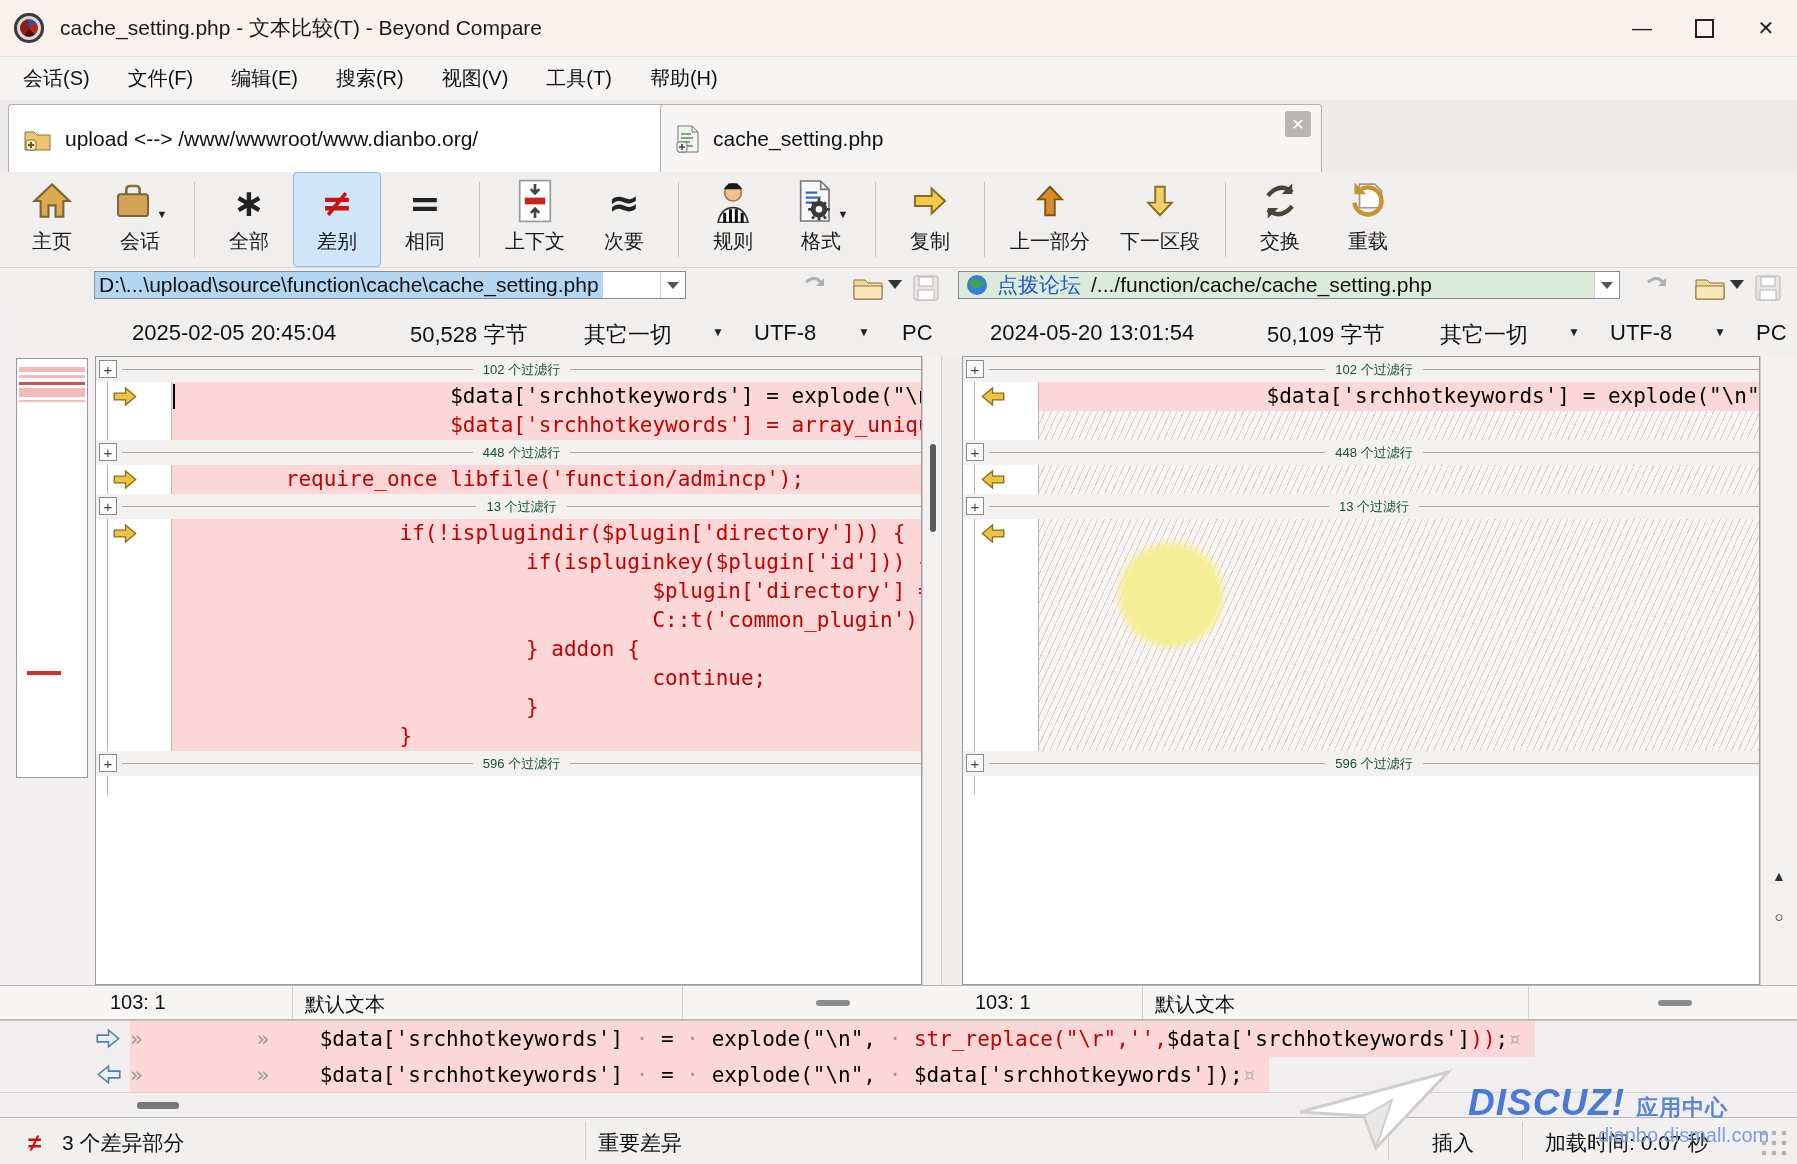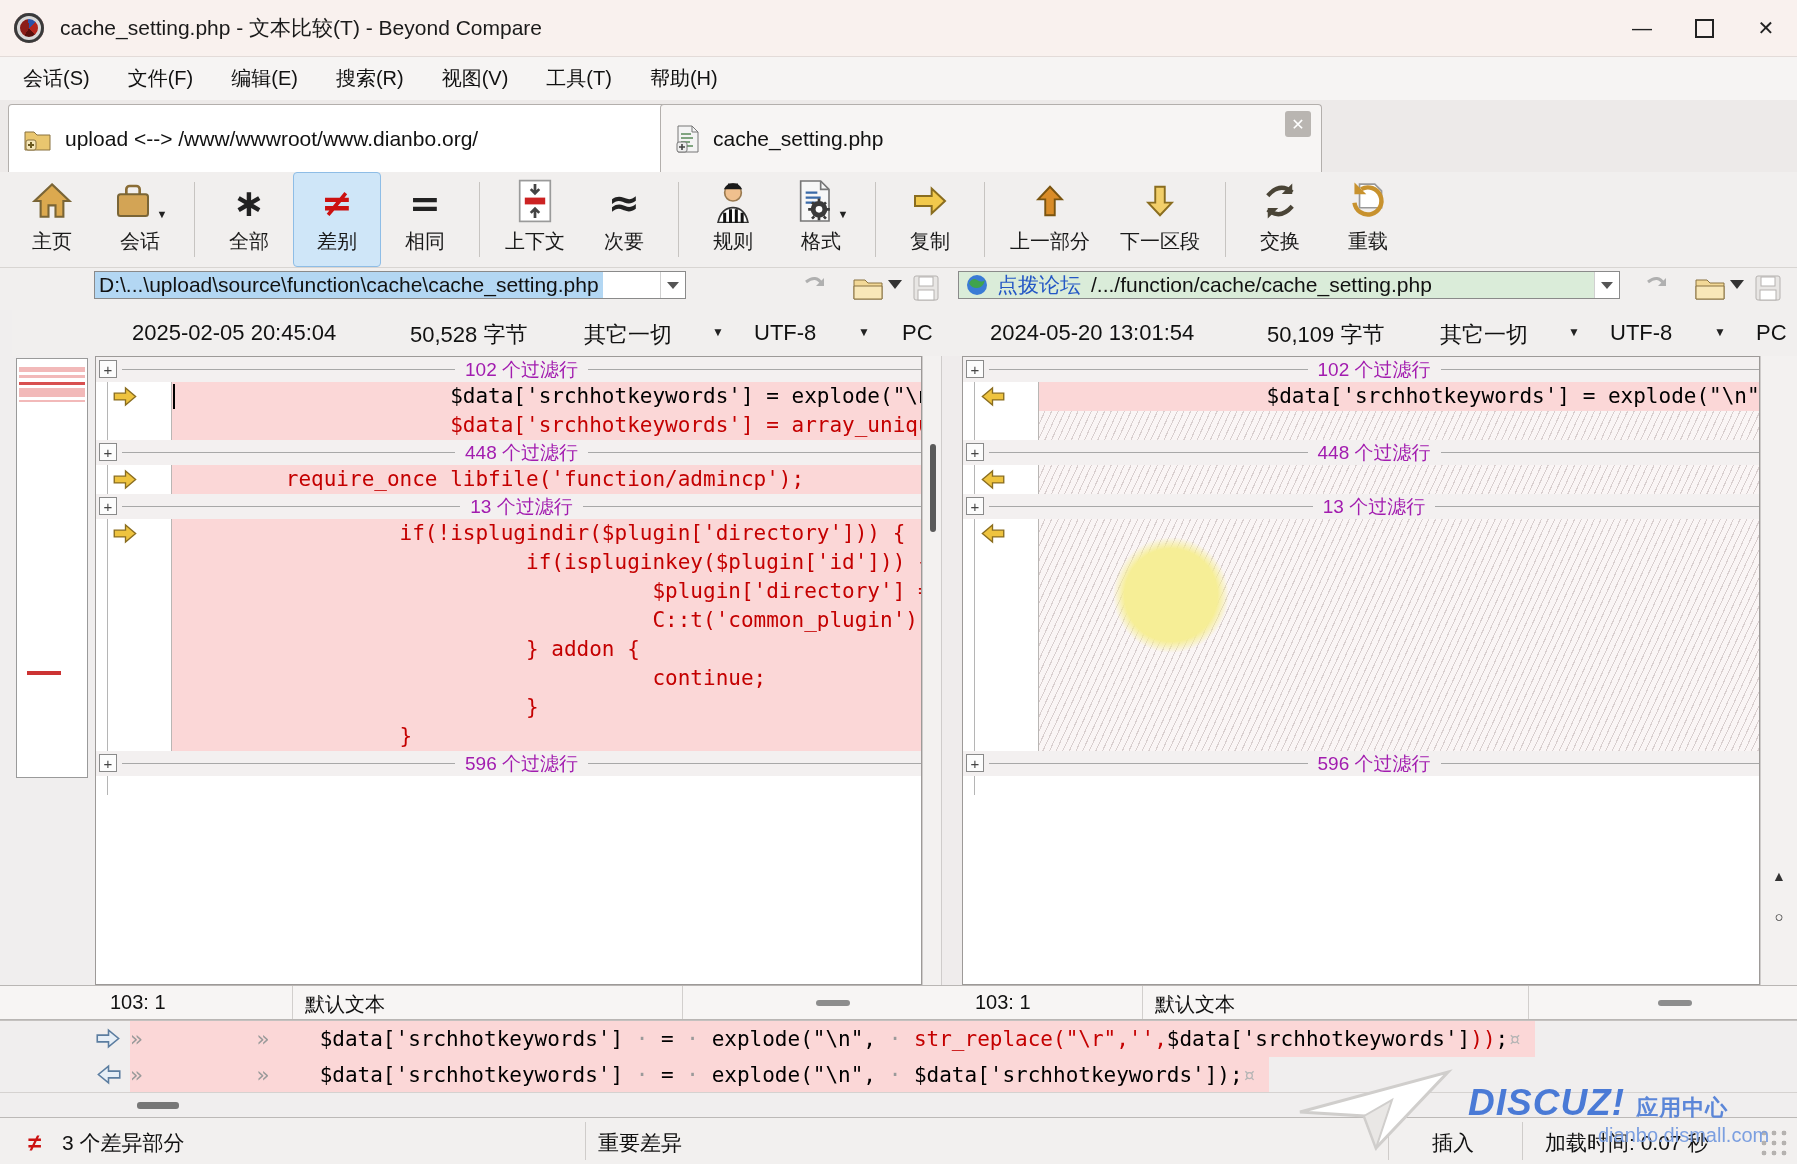--- a/index.html
+++ b/index.html
@@ -57,21 +57,21 @@
   .minimap{position:absolute;left:16px;top:2px;width:72px;height:420px;background:#fff;border:1px solid #9a9a9a;box-sizing:border-box}
   .mm{position:absolute;left:2px;right:2px}
   .codepane{position:absolute;top:356px;height:629px;background:#fff;border:1px solid #9d9a98;box-sizing:border-box;overflow:hidden}
   .pane-left{left:95px;width:827px}
   .pane-right{left:962px;width:798px}
   .gline{position:absolute;left:11px;top:10px;width:1px;background:#b5b5b5}
   .crow{position:relative}
   .crow.divider{height:25px;display:flex;align-items:center;background:#f3f0f0}
   .divline{flex:1;border-top:1px solid #a8a8a8}
   .divline.first{margin-left:26px}
-  .divlabel{padding:0 10px;color:#a21caf;font-size:19px;white-space:nowrap}
+  .divlabel{padding:0 10px;color:#14532d;font-size:13px;white-space:nowrap}
   .plusbox{position:absolute;left:3px;top:3px;width:18px;height:18px;border:1px solid #8a8a8a;background:#fcfcfc;color:#444;font-size:15px;line-height:17px;text-align:center;box-sizing:border-box;z-index:2}
   .crow.code,.crow.hatched{height:29px}
   .ctext{margin:0 0 0 75px;height:100%;background:#fbd7d7;font:21px/29px "DejaVu Sans Mono",monospace;white-space:pre;overflow:hidden;border-left:1px solid #b9b6b4;box-sizing:border-box;color:#000}
   .ctext.red{color:#c40000}
   .hatch{margin-left:75px;height:100%;border-left:1px solid #b9b6b4;box-sizing:border-box;
     background:repeating-linear-gradient(115deg,#faf5f5 0 5px,#d9cfcf 5px 6px)}
   .gmark{position:absolute;left:16px;top:3px;z-index:2}
   .caret{position:absolute;left:77px;top:2px;width:2px;height:25px;background:#000;z-index:3}
   .ycircle{position:absolute;left:150px;top:18px;width:116px;height:116px;border-radius:50%;z-index:2;
     background:radial-gradient(closest-side,#f6ee96 80%,rgba(246,238,150,0));}

